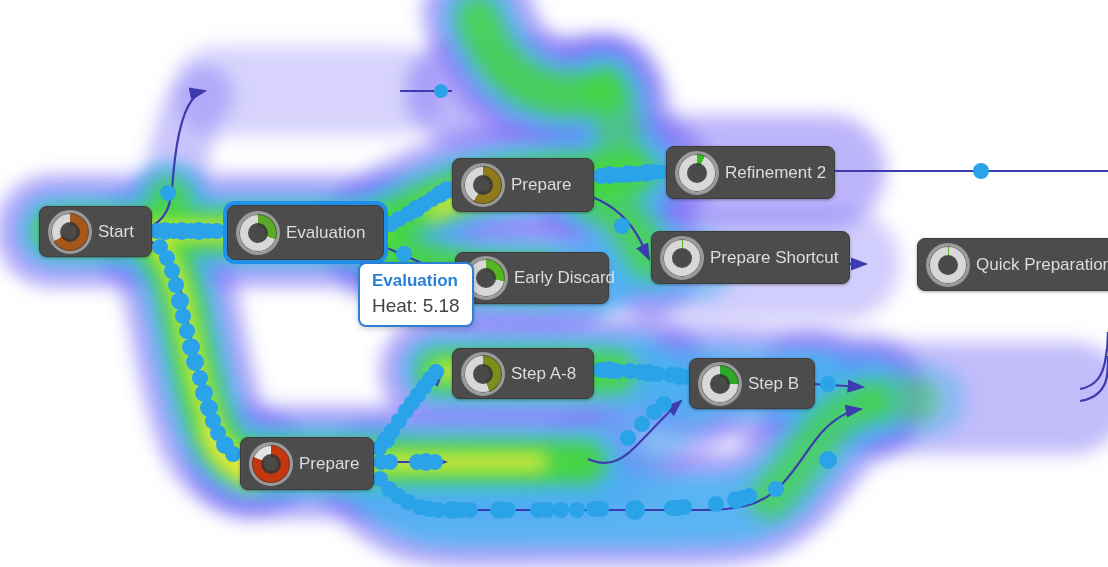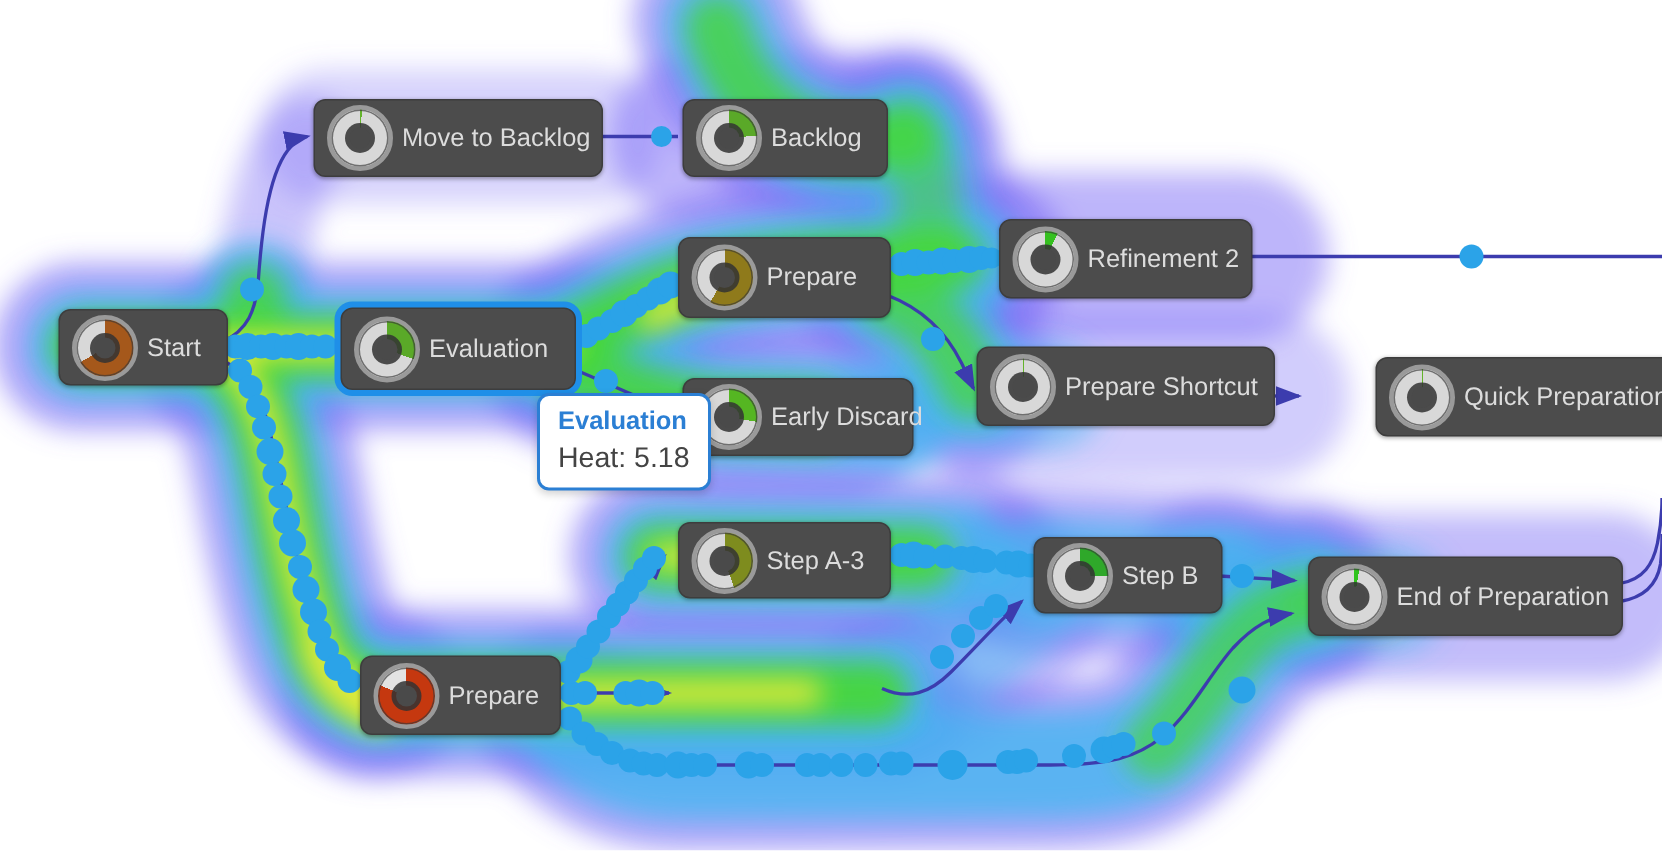--- a/index.html
+++ b/index.html
@@ -238,28 +238,20 @@
         <circle class="tok" cx="749" cy="496" r="8"></circle>
         <circle class="tok" cx="776" cy="489" r="8"></circle>
         <circle class="tok" cx="828" cy="460" r="9"></circle>
     </g>
   </svg>
 
   <div class="node" style="left:39px;top:206px;width:111px;height:49px">
     <span class="donut" style="background: conic-gradient(rgb(165, 88, 27) 0deg, rgb(165, 88, 27) 240deg, rgb(216, 216, 216) 240deg, rgb(216, 216, 216) 360deg);"></span>
     <span class="label">Start</span>
   </div>
-  <div class="node" style="left:209px;top:66px;width:191px;height:50px">
-    <span class="donut" style="background: conic-gradient(rgb(99, 179, 42) 0deg, rgb(99, 179, 42) 4deg, rgb(216, 216, 216) 4deg, rgb(216, 216, 216) 360deg);"></span>
-    <span class="label">Move to Backlog</span>
-  </div>
-  <div class="node" style="left:455px;top:66px;width:135px;height:50px">
-    <span class="donut" style="background: conic-gradient(rgb(90, 169, 40) 0deg, rgb(90, 169, 40) 85deg, rgb(216, 216, 216) 85deg, rgb(216, 216, 216) 360deg);"></span>
-    <span class="label">Backlog</span>
-  </div>
   <div class="node selected" style="left:227px;top:205px;width:155px;height:53px">
     <span class="donut" style="background: conic-gradient(rgb(90, 169, 40) 0deg, rgb(90, 169, 40) 110deg, rgb(216, 216, 216) 110deg, rgb(216, 216, 216) 360deg);"></span>
     <span class="label">Evaluation</span>
   </div>
   <div class="node" style="left:452px;top:158px;width:140px;height:52px">
     <span class="donut" style="background: conic-gradient(rgb(143, 122, 27) 0deg, rgb(143, 122, 27) 210deg, rgb(216, 216, 216) 210deg, rgb(216, 216, 216) 360deg);"></span>
     <span class="label">Prepare</span>
   </div>
   <div class="node" style="left:666px;top:146px;width:167px;height:51px">
     <span class="donut" style="background: conic-gradient(rgb(53, 192, 31) 0deg, rgb(53, 192, 31) 25deg, rgb(216, 216, 216) 25deg, rgb(216, 216, 216) 360deg);"></span>
@@ -272,33 +264,29 @@
   <div class="node" style="left:651px;top:231px;width:197px;height:51px">
     <span class="donut" style="background: conic-gradient(rgb(99, 179, 42) 0deg, rgb(99, 179, 42) 3deg, rgb(216, 216, 216) 3deg, rgb(216, 216, 216) 360deg);"></span>
     <span class="label">Prepare Shortcut</span>
   </div>
   <div class="node" style="left:917px;top:238px;width:203px;height:51px">
     <span class="donut" style="background: conic-gradient(rgb(99, 179, 42) 0deg, rgb(99, 179, 42) 3deg, rgb(216, 216, 216) 3deg, rgb(216, 216, 216) 360deg);"></span>
     <span class="label">Quick Preparation</span>
   </div>
   <div class="node" style="left:452px;top:348px;width:140px;height:49px">
     <span class="donut" style="background: conic-gradient(rgb(126, 140, 30) 0deg, rgb(126, 140, 30) 160deg, rgb(216, 216, 216) 160deg, rgb(216, 216, 216) 360deg);"></span>
-    <span class="label">Step A-3</span>
+    <span class="label">Step A-8</span>
   </div>
   <div class="node" style="left:689px;top:358px;width:124px;height:49px">
     <span class="donut" style="background: conic-gradient(rgb(47, 168, 42) 0deg, rgb(47, 168, 42) 90deg, rgb(216, 216, 216) 90deg, rgb(216, 216, 216) 360deg);"></span>
     <span class="label">Step B</span>
   </div>
   <div class="node" style="left:240px;top:437px;width:132px;height:51px">
     <span class="donut" style="background: conic-gradient(rgb(197, 56, 15) 0deg, rgb(197, 56, 15) 292deg, rgb(227, 227, 227) 292deg, rgb(227, 227, 227) 360deg);"></span>
     <span class="label">Prepare</span>
   </div>
-  <div class="node" style="left:872px;top:371px;width:208px;height:51px">
-    <span class="donut" style="background: conic-gradient(rgb(47, 196, 29) 0deg, rgb(47, 196, 29) 10deg, rgb(216, 216, 216) 10deg, rgb(216, 216, 216) 360deg);"></span>
-    <span class="label">End of Preparation</span>
-  </div>
 
   <div class="tooltip">
     <div class="tt-title">Evaluation</div>
     <div class="tt-heat">Heat: 5.18</div>
   </div>
 
 </div>
 
 </body></html>

